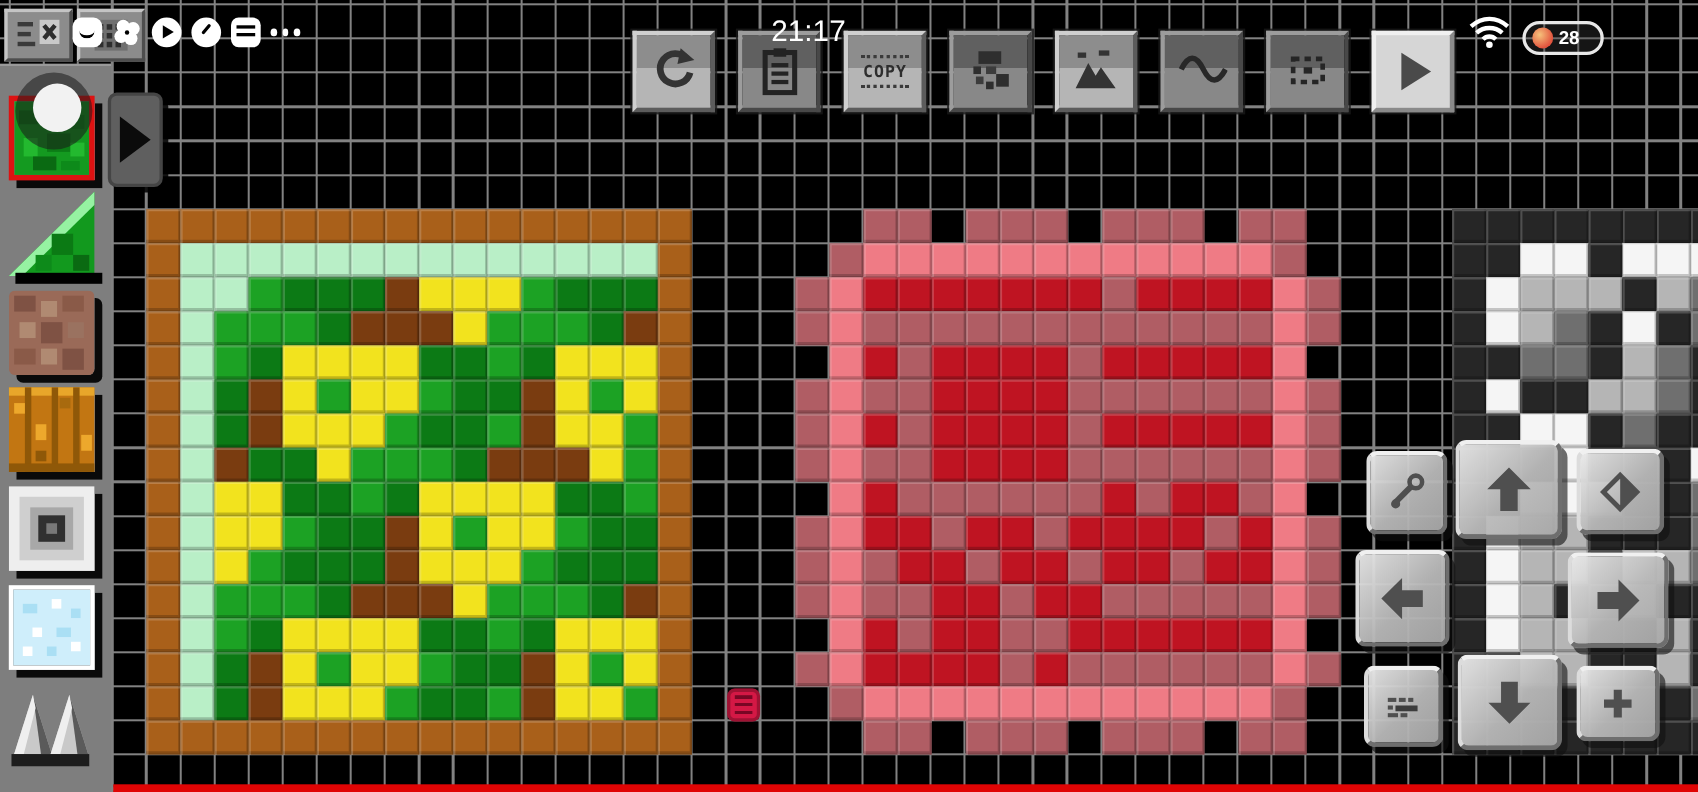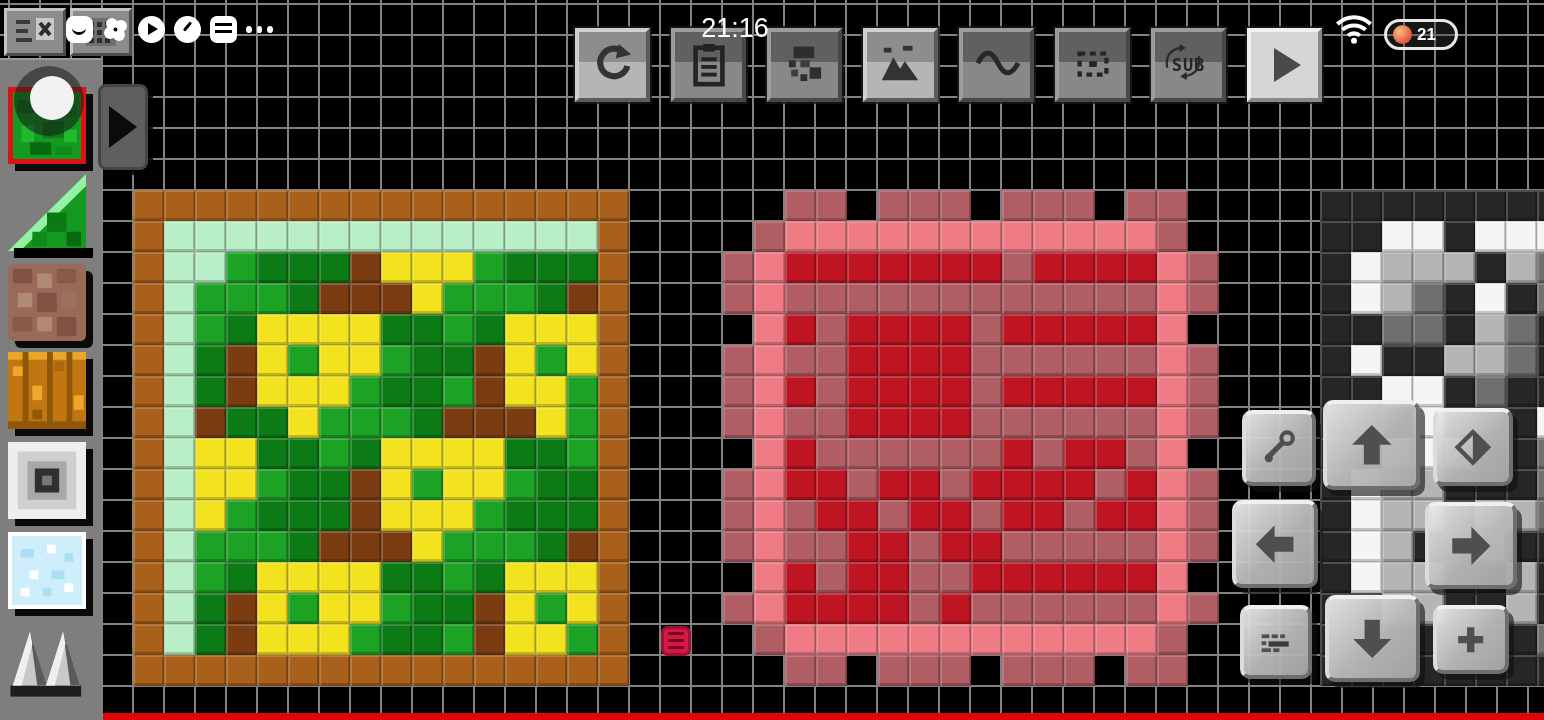--- a/index.html
+++ b/index.html
@@ -932,20 +932,23 @@
     </div>
     <div class="tb dark">
       <svg viewBox="0 0 24 24">
         <rect x="5" y="3" width="14" height="19" fill="none" stroke="#232323" stroke-width="2.4"></rect>
         <rect x="9" y="1" width="6" height="4" fill="#232323"></rect>
         <rect x="8" y="8" width="8" height="2" fill="#232323"></rect>
           <rect x="8" y="12" width="8" height="2" fill="#232323"></rect>
         <rect x="8" y="16" width="8" height="2" fill="#232323"></rect>
       </svg>
     </div>
+    <div class="tb light">
+      <span class="copy-label">COPY</span>
+    </div>
     <div class="tb dark">
       <svg viewBox="0 0 20 20">
         <rect x="5" y="2" width="9" height="5" fill="#2e2e2e"></rect>
           <rect x="3" y="8" width="3" height="3" fill="#2e2e2e"></rect>
         <rect x="8" y="8" width="4" height="3" fill="#3c3c3c"></rect>
           <rect x="12" y="11" width="5" height="5" fill="#2e2e2e"></rect>
         <rect x="4" y="12" width="3" height="3" fill="#3c3c3c"></rect>
           <rect x="8" y="14" width="3" height="3" fill="#2e2e2e"></rect>
       </svg>
     </div>
@@ -960,47 +963,36 @@
       <svg viewBox="0 0 24 24">
         <path d="M2 11 C5.5 4, 9 4, 12.5 11 S 19.5 17.5, 23 11" stroke="#282828" stroke-width="2.6" fill="none"></path>
       </svg>
     </div>
     <div class="tb dark">
       <svg viewBox="0 0 24 24">
         <rect x="5" y="6" width="14" height="11" fill="none" stroke="#252525" stroke-width="2.2" stroke-dasharray="3 2.4"></rect>
         <rect x="10" y="10" width="4" height="3" fill="#252525"></rect>
       </svg>
     </div>
-    <div class="tb dark">
-      <div class="sub-wrap">
-        <svg class="sub-arcs" viewBox="0 0 64 56">
-          <path d="M10 36 Q6 12 30 8" stroke="#2a2a2a" stroke-width="3" fill="none"></path>
-          <polygon points="27,3 36,8 27,14" fill="#2a2a2a"></polygon>
-          <path d="M54 20 Q58 44 34 48" stroke="#2a2a2a" stroke-width="3" fill="none"></path>
-          <polygon points="37,42 28,48 37,53" fill="#2a2a2a"></polygon>
-        </svg>
-        <span class="sub-label">SUB</span>
-      </div>
-    </div>
     <div class="tb flat">
       <div class="play-tri"></div>
     </div>
   </div>
 
   <div class="status">
-    <div class="time">21:16</div>
+    <div class="time">21:17</div>
     <svg class="wifi" viewBox="0 0 24 18">
       <path d="M2 6 C8 0.5,16 0.5,22 6" stroke="#fff" fill="none" stroke-width="2.4"></path>
       <path d="M5 9.5 C9 6,15 6,19 9.5" stroke="#fff" fill="none" stroke-width="2.4"></path>
       <path d="M8.5 13 C10.5 11,13.5 11,15.5 13" stroke="#fff" fill="none" stroke-width="2.4"></path>
       <circle cx="12" cy="16" r="1.8" fill="#fff"></circle>
     </svg>
     <div class="battery">
       <div class="dot"></div>
-      <span class="pct">21</span>
+      <span class="pct">28</span>
     </div>
   </div>
 
   <div class="pad pad-wrench">
     <svg viewBox="0 0 24 24">
       <circle cx="17" cy="6" r="3.6" fill="none" stroke="#4f4f4f" stroke-width="2.6"></circle>
       <path d="M14 9 L5 18" stroke="#4f4f4f" stroke-width="3.4"></path>
       <circle cx="5.5" cy="18.5" r="2.6" fill="#4f4f4f"></circle>
     </svg>
   </div>

